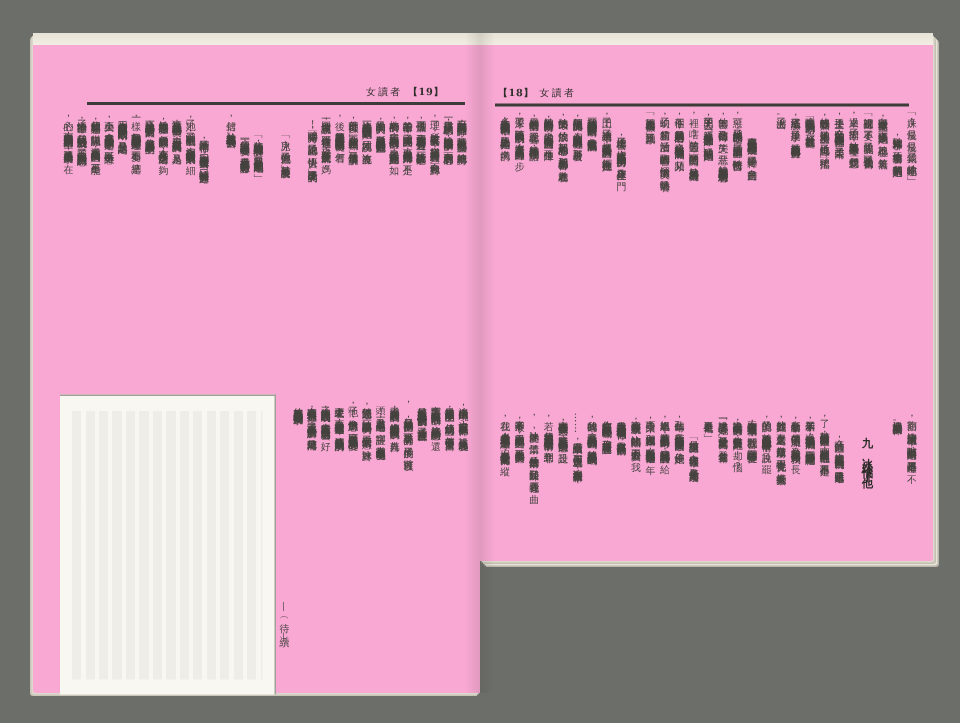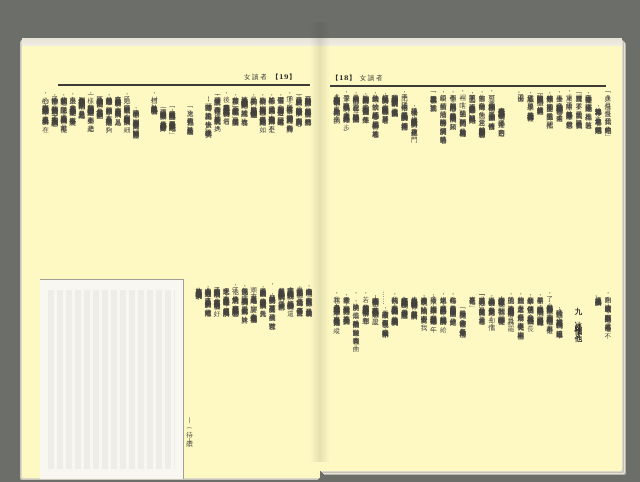--- a/index.html
+++ b/index.html
@@ -1,19 +1,19 @@
 <!DOCTYPE html>
 <html><head>
 <meta charset="utf-8">
 <style>
   html,body{margin:0;padding:0;}
   body{width:640px;height:482px;background:#6c6e69;position:relative;overflow:hidden;font-family:"DejaVu Serif","Liberation Serif",serif;}
-  .page{position:absolute;background:#fef9c3;margin-top:16px;}
+  .page{position:absolute;background:#f9a8d4;}
   #left-page{left:22px;top:22px;width:298px;height:440px;box-shadow:-1px 1px 0 #dcd8cc,-2px 2px 0 #c9c5b8;border-radius:3px 0 0 2px;}
-  #right-page{left:320px;top:22px;width:302px;height:433px;box-shadow:1px 1px 0 #dcd8cc,2px 2px 0 #c4c0b3,3px 3px 0 #e6e2d7,4px 4px 0 #b9b5a9;border-radius:0 3px 2px 0;}
+  #right-page{left:320px;top:22px;width:302px;height:352px;box-shadow:1px 1px 0 #dcd8cc,2px 2px 0 #c4c0b3,3px 3px 0 #e6e2d7,4px 4px 0 #b9b5a9;border-radius:0 3px 2px 0;}
   .top-band{position:absolute;left:0;top:0;right:0;height:8px;background:linear-gradient(#e6e2d6,#f2eee3);}
   .gutter{position:absolute;left:310px;top:22px;width:20px;height:440px;background:linear-gradient(to right,rgba(0,0,0,0) 0%,rgba(60,55,45,0.13) 50%,rgba(0,0,0,0) 100%);pointer-events:none;}
   .header{position:absolute;font-size:6.5px;color:#2f2e2b;letter-spacing:1.6px;white-space:nowrap;}
   .header .pn{font-weight:bold;letter-spacing:0.5px;}
   .rule{position:absolute;height:1.6px;background:#3d3c39;}
   .block{position:absolute;writing-mode:vertical-rl;overflow:hidden;}
   .col{height:100%;font-size:6.6px;line-height:9px;letter-spacing:0.35px;color:#45433f;white-space:nowrap;overflow:hidden;box-sizing:border-box;}
   .lu .col{width:9.05px;}
   .ll .col{width:9.2px;}
   .ru .col,.rl .col{width:9.7px;}

